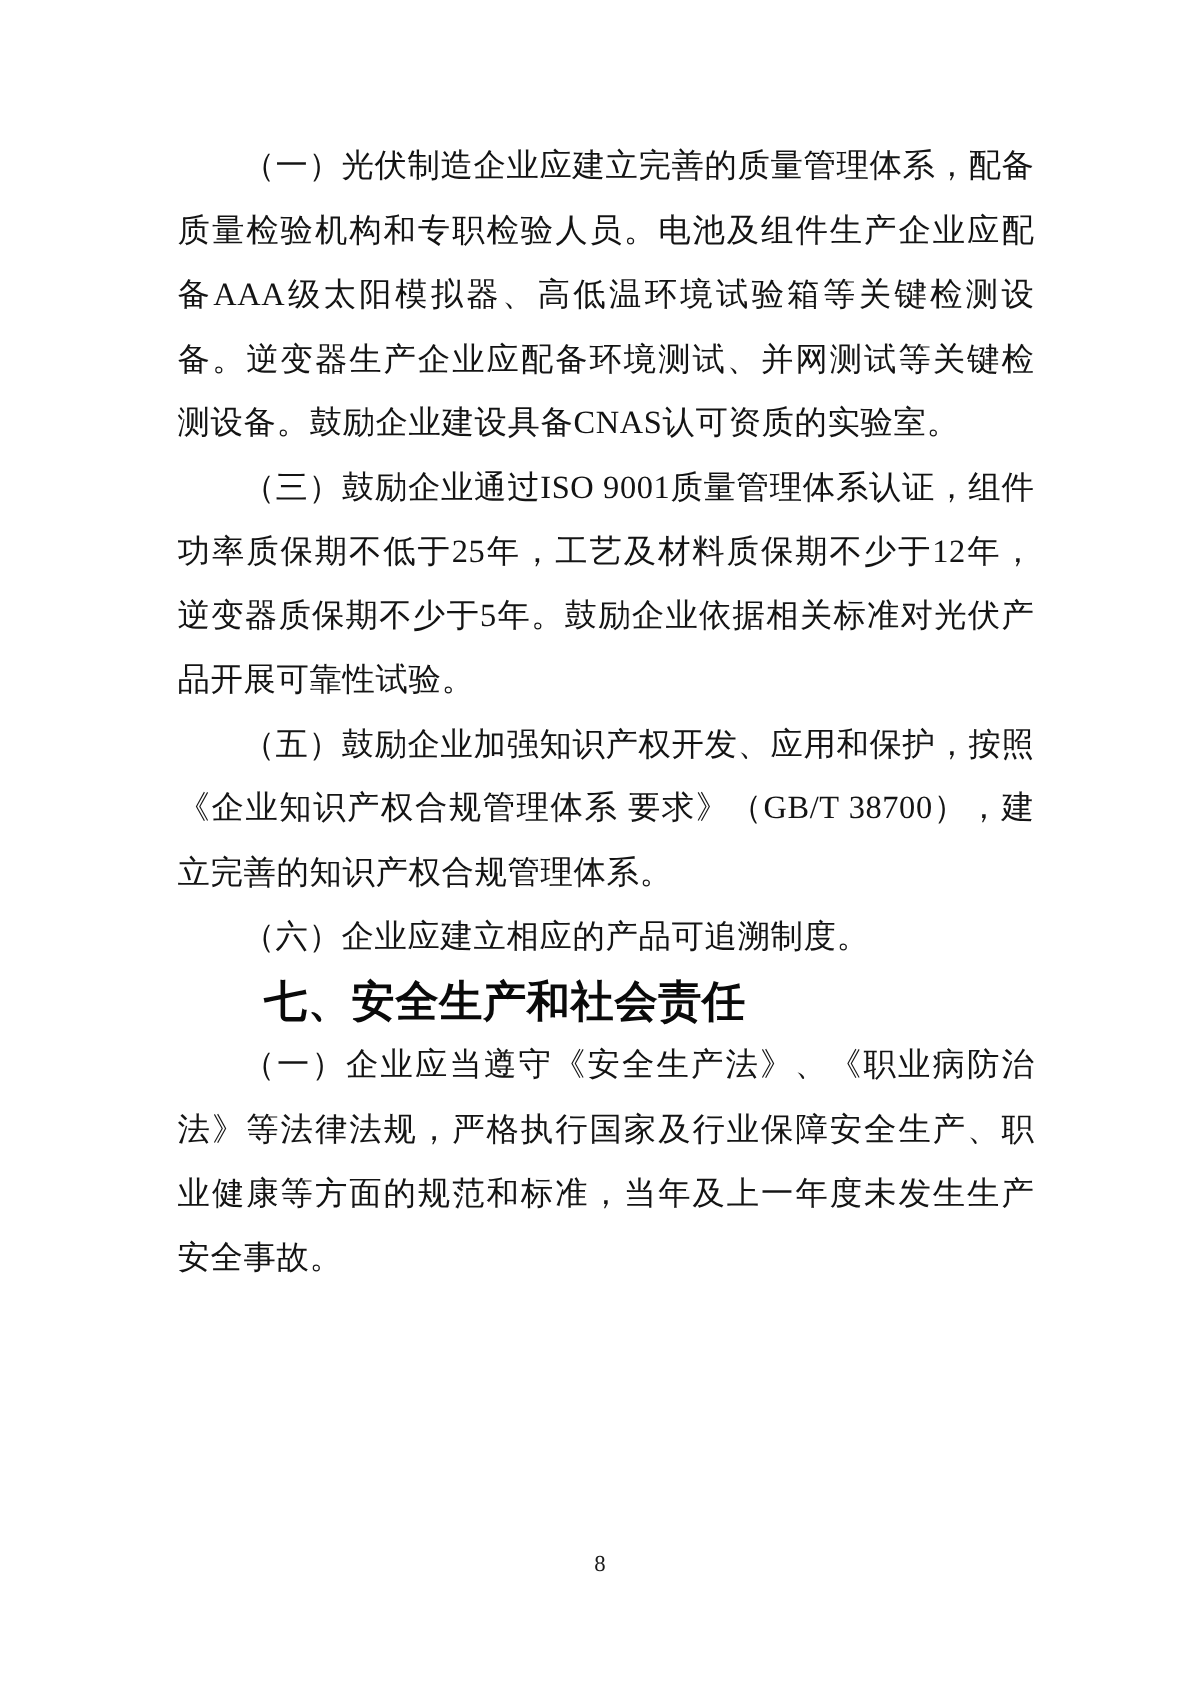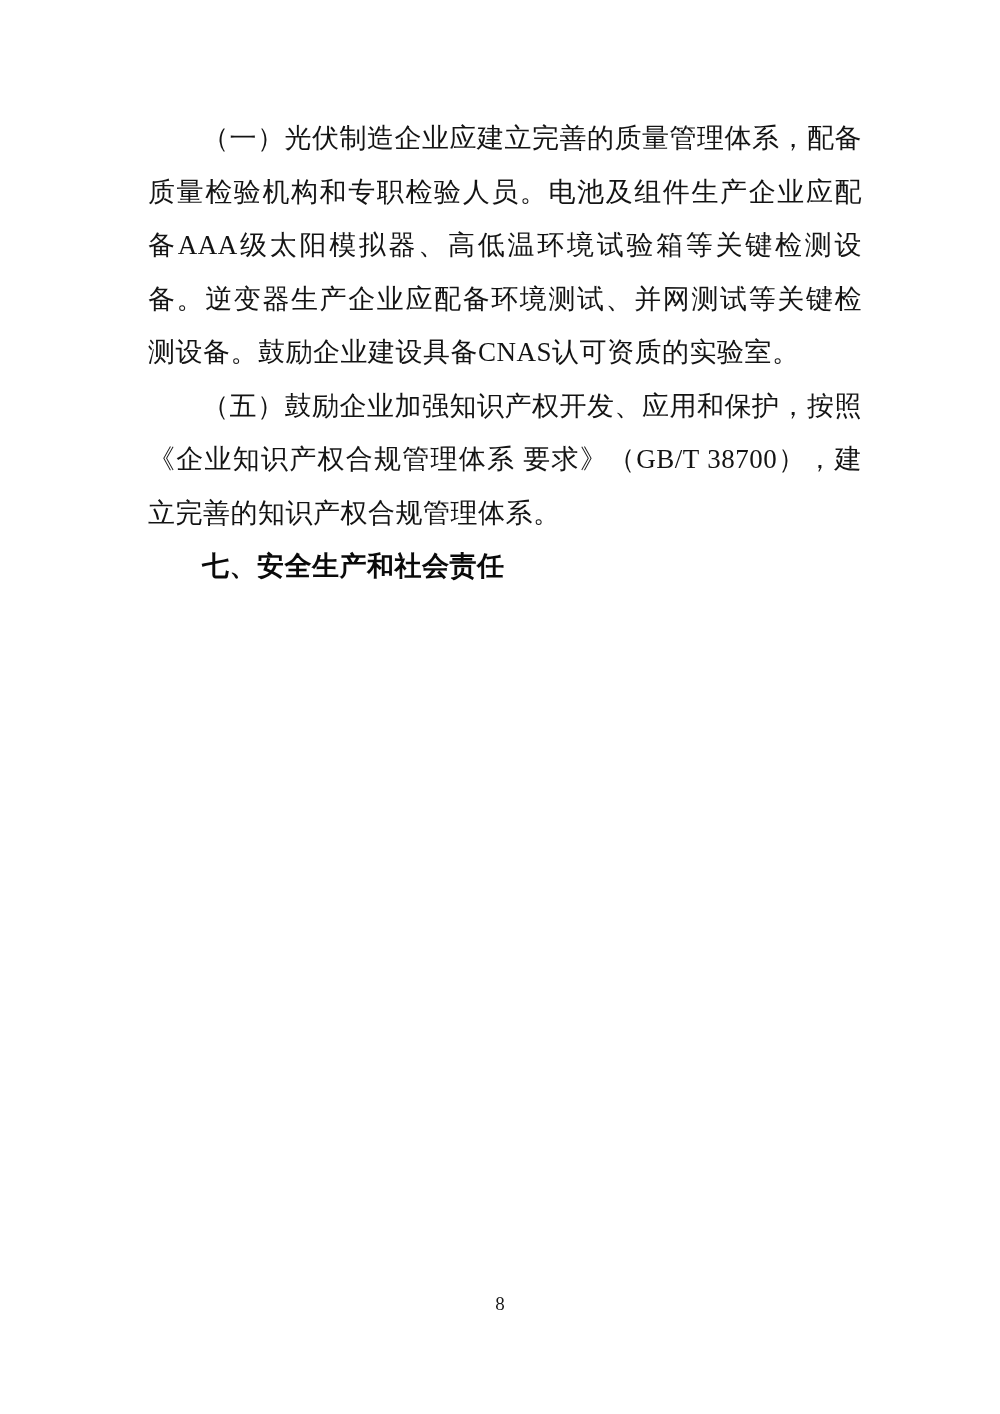--- a/index.html
+++ b/index.html
@@ -24,21 +24,21 @@
   .para {
     font-size: 27px;
     line-height: 53.5px;
     color: #141414;
     text-align: justify;
     text-indent: 2em;
     font-family: "Liberation Serif", "DejaVu Serif", serif;
     letter-spacing: 0.5px;
   }
   .heading {
-    font-size: 27px;
+    font-size: 36px;
     line-height: 53.5px;
     color: #0a0a0a;
     text-indent: 2em;
     font-weight: bold;
     font-family: "Liberation Sans", "DejaVu Sans", sans-serif;
     letter-spacing: 0.5px;
   }
   .footer {
     position: absolute;
     top: 1293px;
@@ -51,19 +51,22 @@
     color: #1a1a1a;
     font-family: "Liberation Serif", "DejaVu Serif", serif;
   }
 </style>
 </head>
 <body>
 
 <div class="page">
   <div class="content">
     <p class="para">（一）光伏制造企业应建立完善的质量管理体系，配备质量检验机构和专职检验人员。电池及组件生产企业应配备AAA级太阳模拟器、高低温环境试验箱等关键检测设备。逆变器生产企业应配备环境测试、并网测试等关键检测设备。鼓励企业建设具备CNAS认可资质的实验室。</p>
+    <p class="para">（三）鼓励企业通过ISO 9001质量管理体系认证，组件功率质保期不低于25年，工艺及材料质保期不少于12年，逆变器质保期不少于5年。鼓励企业依据相关标准对光伏产品开展可靠性试验。</p>
     <p class="para">（五）鼓励企业加强知识产权开发、应用和保护，按照《企业知识产权合规管理体系 要求》（GB/T 38700），建立完善的知识产权合规管理体系。</p>
+    <p class="para">（六）企业应建立相应的产品可追溯制度。</p>
     <h2 class="heading">七、安全生产和社会责任</h2>
+    <p class="para">（一）企业应当遵守《安全生产法》、《职业病防治法》等法律法规，严格执行国家及行业保障安全生产、职业健康等方面的规范和标准，当年及上一年度未发生生产安全事故。</p>
   </div>
   <div class="footer">
     <span class="page-number">8</span>
   </div>
 </div>
 
 </body></html>

